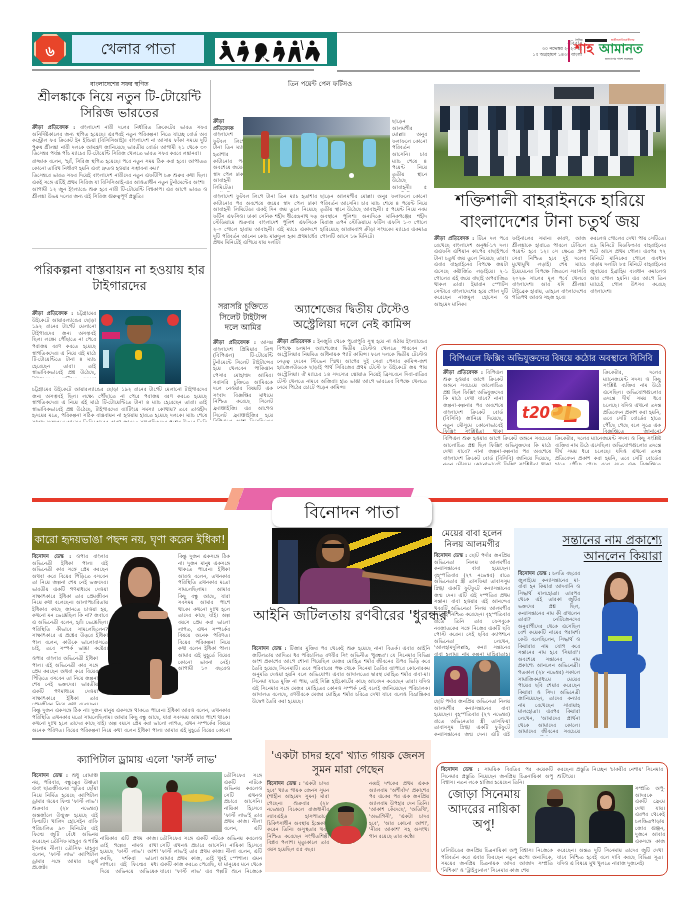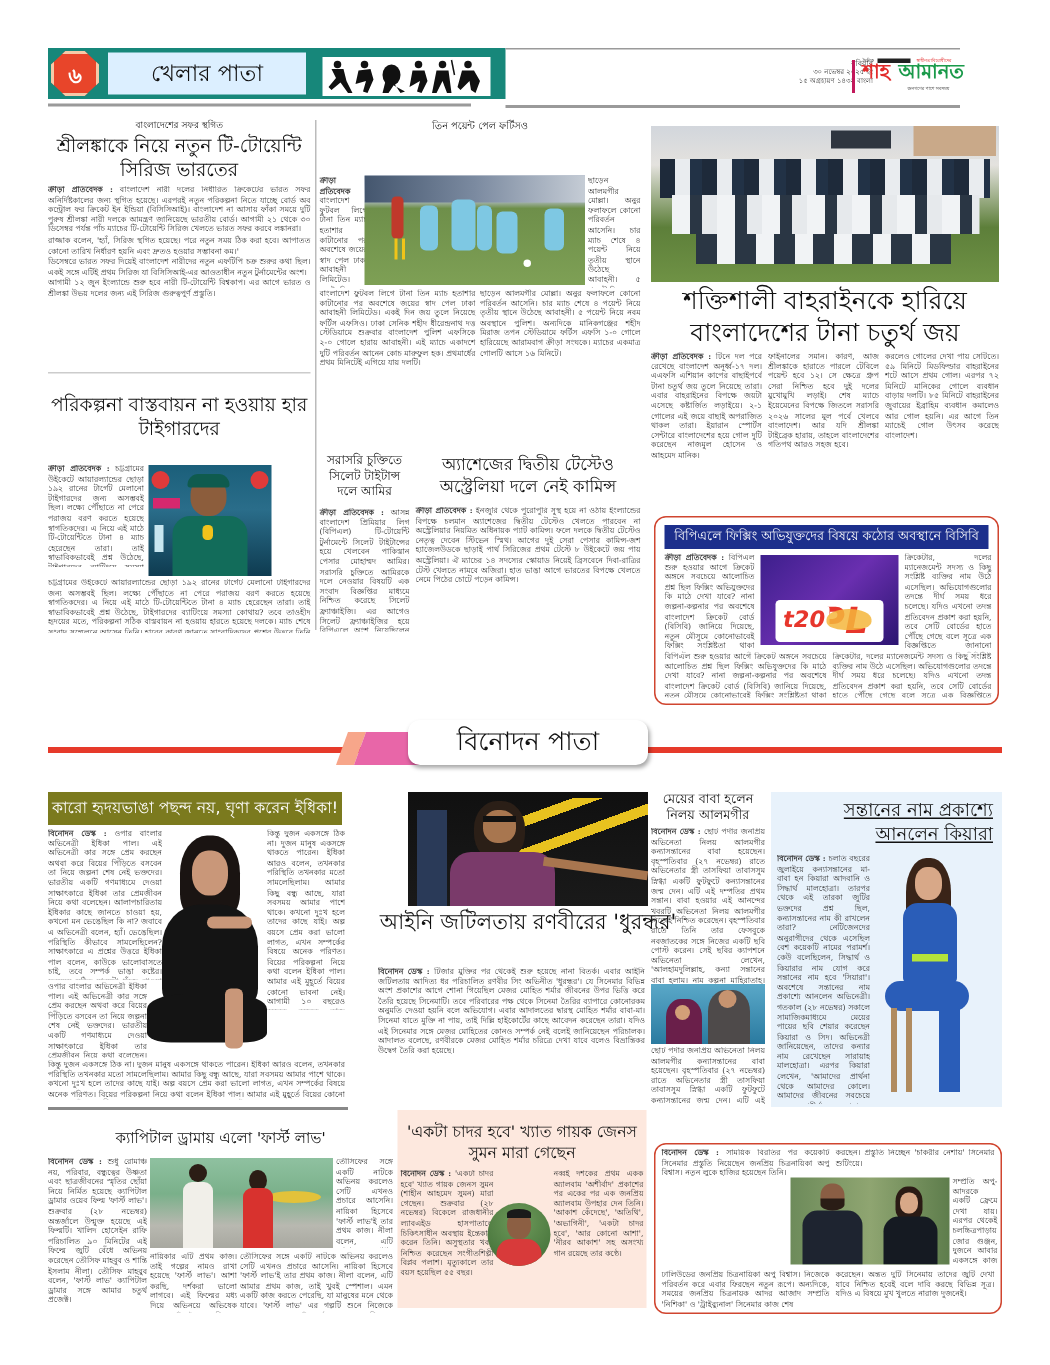--- a/index.html
+++ b/index.html
@@ -155,21 +155,21 @@
 <div class="txt abs" style="left:434px; top:235px; width:74px; height:92px;">
   <b>ক্রীড়া প্রতিবেদক :</b> <span>টিনে দল পরে রেখেছে বাংলাদেশ অনূর্ধ্ব-১৭ দল। এএফসি এশিয়ান কাপের বাছাইপর্বে টানা চতুর্থ জয় তুলে নিয়েছে তারা। এবার বাহরাইনের বিপক্ষে জয়টা এসেছে কষ্টার্জিত লড়াইয়ে। ২-১ গোলের এই জয়ে বাছাই অপরাজিত থাকল তারা। ইয়ারান স্পোর্টস সেন্টারে বাংলাদেশের হয়ে গোল দুটি করেছেন নাজমুল হোসেন ও আহমেদ মানিক।</span>
 </div>
 <div class="txt abs" style="left:512px; top:235px; width:74px; height:92px;">
   <span>ফাইনালের সমান। কারণ, আজ শ্রীলঙ্কাকে হারাতে পারলে টেবিলে পয়েন্ট হবে ১২। সে ক্ষেত্রে গ্রুপ সেরা নিশ্চিত হবে দুই দলের মুখোমুখি লড়াই। শেষ ম্যাচে ইয়েমেনের বিপক্ষে জিতলে সরাসরি ২০২৬ সালের মূল পর্বে খেলবে বাংলাদেশ। আর যদি শ্রীলঙ্কা টাইব্রেক হারায়, তাহলে বাংলাদেশের গতিপথ আরও সহজ হবে।</span>
 </div>
 <div class="txt abs" style="left:590px; top:235px; width:76px; height:92px;">
   <span>করলেও গোলের দেখা পায় সেটিতে। ৫৯ মিনিটে মিডফিল্ডার বাহরাইনের শটে আসে প্রথম গোল। এরপর ৭২ মিনিটে মানিকের গোলে ব্যবধান বাড়ায় দলটি। ৮৫ মিনিটে বাহরাইনের জুবায়ের ইব্রাহিম ব্যবধান কমালেও আর গোল হয়নি। এর আগে তিন ম্যাচেই গোল উৎসব করেছে বাংলাদেশ।</span>
 </div>
 
-<div class="abs" style="left:436px; top:344px; width:230px; height:126px; border:1.5px solid #d0452f; border-radius:8px; background:#fff;">
+<div class="abs" style="left:436px; top:344px; width:230px; height:90px; border:1.5px solid #d0452f; border-radius:8px; background:#fff;">
   <div class="abs" style="left:6px; top:5px; width:216px; height:16px; background:#1c2f8c; color:#fff; font-size:8.5px; line-height:16px; text-align:center; overflow:hidden;">বিপিএলে ফিক্সিং অভিযুক্তদের বিষয়ে কঠোর অবস্থানে বিসিবি</div>
   <div class="txt abs" style="left:6px; top:24px; width:60px; height:66px;">
     <b>ক্রীড়া প্রতিবেদক :</b> <span>বিপিএল শুরু হওয়ার আগে ক্রিকেট অঙ্গনে সবচেয়ে আলোচিত প্রশ্ন ছিল ফিক্সিং অভিযুক্তদের কি মাঠে দেখা যাবে? নানা জল্পনা-কল্পনার পর অবশেষে বাংলাদেশ ক্রিকেট বোর্ড (বিসিবি) জানিয়ে দিয়েছে, নতুন মৌসুমে কোনোভাবেই ফিক্সিং সংশ্লিষ্টতা থাকা ক্রিকেটারদের খেলার অনুমতি দেওয়া হবে না। সর্বশেষ এক বোর্ড সভায় এ বিষয়ে চূড়ান্ত সিদ্ধান্ত নেওয়া হয়েছে বলে বিসিবি সূত্রে জানা গেছে।</span>
   </div>
   <div class="abs" style="left:70px; top:25px; width:92px; height:60px; background:linear-gradient(135deg,#3d1f8c,#6a2fb0 50%,#2b1570);">
     <div class="abs" style="left:10px; top:6px; width:72px; height:28px; font-size:24px; line-height:28px; color:#e7362c; font-weight:bold; font-style:italic; font-family:'DejaVu Sans',sans-serif; background:#fff; text-align:center; border-radius:3px;margin-top:24px;">BPL</div>
     <div class="abs" style="left:12px; top:34px; font-size:15px; line-height:18px; color:#e7362c; font-weight:bold; font-style:italic; background:#fff; padding:0 3px; border-radius:2px;">t20</div>
     <div class="abs" style="left:44px; top:36px; width:30px; height:14px; background:#f4b63c; border-radius:50% 50% 40% 40%; opacity:0.85;"></div>
     <div class="abs" style="left:4px; top:52px; width:84px; font-size:3px; color:#fff; text-align:center;">BANGLADESH PREMIER LEAGUE 2025</div>
   </div>
@@ -180,21 +180,21 @@
     <span>বিপিএল শুরু হওয়ার আগে ক্রিকেট অঙ্গনে সবচেয়ে আলোচিত প্রশ্ন ছিল ফিক্সিং অভিযুক্তদের কি মাঠে দেখা যাবে? নানা জল্পনা-কল্পনার পর অবশেষে বাংলাদেশ ক্রিকেট বোর্ড (বিসিবি) জানিয়ে দিয়েছে, নতুন মৌসুমে কোনোভাবেই ফিক্সিং সংশ্লিষ্টতা থাকা ক্রিকেটারদের খেলার অনুমতি দেওয়া হবে না। সর্বশেষ এক বোর্ড সভায় এ বিষয়ে চূড়ান্ত সিদ্ধান্ত নেওয়া হয়েছে বলে বিসিবি সূত্রে জানা গেছে।</span>
   </div>
   <div class="txt abs" style="left:118px; top:90px; width:106px; height:30px;">
     <span>ক্রিকেটার, দলের ম্যানেজমেন্ট সদস্য ও কিছু সংশ্লিষ্ট ব্যক্তির নাম উঠে এসেছিল। অভিযোগগুলোর তদন্তে দীর্ঘ সময় ধরে চলেছে। যদিও এখনো তদন্ত প্রতিবেদন প্রকাশ করা হয়নি, তবে সেটি বোর্ডের হাতে পৌঁছে গেছে বলে সূত্রে এক বিজ্ঞপ্তিতে জানানো হয়েছিল। এর আগে বিসিবির বিভিন্ন কর্মকর্তা জানিয়েছেন, যাদের বিরুদ্ধে অভিযোগ প্রমাণিত হবে, তাদের বিপিএলে অংশগ্রহণের সুযোগ দেওয়া হবে না।</span>
   </div>
 </div>
 
 <div class="abs" style="left:32px; top:498px; width:636px; height:4px; background:#e63a2a;"></div>
 <div class="abs" style="left:228px; top:488px; width:12px; height:22px; background:#f7a68a; transform:skewX(-20deg);"></div>
 <div class="abs" style="left:240px; top:488px; width:170px; height:22px; background:#e866a8; transform:skewX(-20deg);"></div>
-<div class="abs" style="left:272px; top:480px; width:160px; height:30px; background:#fff; border-radius:8px; box-shadow:1px 2px 3px rgba(0,0,0,0.35); font-size:17px; line-height:30px; text-align:center; color:#111;">বিনোদন পাতা</div>
+<div class="abs" style="left:272px; top:497px; width:160px; height:30px; background:#fff; border-radius:8px; box-shadow:1px 2px 3px rgba(0,0,0,0.35); font-size:17px; line-height:30px; text-align:center; color:#111;">বিনোদন পাতা</div>
 
 <div class="abs" style="left:32px; top:528px; width:196px; height:22px; background:#7b7a1e; color:#fff; font-size:10.5px; line-height:22px; text-align:center; overflow:hidden;">কারো হৃদয়ভাঙা পছন্দ নয়, ঘৃণা করেন ইধিকা!</div>
 <div class="txt abs" style="left:32px; top:553px; width:76px; height:100px;">
   <b>বিনোদন ডেস্ক :</b> <span>ওপার বাংলার অভিনেত্রী ইধিকা পাল। এই অভিনেত্রী কার সঙ্গে প্রেম করছেন অথবা করে বিয়ের পিঁড়িতে বসবেন তা নিয়ে জল্পনা শেষ নেই ভক্তদের। ভারতীয় একটি গণমাধ্যমে দেওয়া সাক্ষাৎকারে ইধিকা তার প্রেমজীবন নিয়ে কথা বলেছেন। আলাপচারিতায় ইধিকার কাছে জানতে চাওয়া হয়, কখনো মন ভেঙেছিল কি না? জবাবে এ অভিনেত্রী বলেন, হ্যাঁ। ভেঙেছিল। পরিস্থিতি কীভাবে সামলেছিলেন? সাক্ষাৎকারে এ প্রশ্নের উত্তরে ইধিকা পাল বলেন, কাউকে ভালোবাসতে চাই, তবে সম্পর্ক ভাঙা কষ্টের। সবসময় সঠিক মানুষটা খুঁজে পাওয়া সহজ নয়। আমার সময়টা এখনো সঠিক নয় যে, উচিত নিজের মানুষটা খোঁজা।</span>
 </div>
 <div class="abs" style="left:98px; top:555px; width:86px; height:150px;">
   <div class="abs" style="left:22px; top:2px; width:40px; height:56px; border-radius:45% 45% 30% 30%; background:#1a1412;"></div>
   <div class="abs" style="left:30px; top:12px; width:24px; height:30px; border-radius:45%; background:#c99779;"></div>
   <div class="abs" style="left:10px; top:48px; width:64px; height:70px; border-radius:40% 40% 20% 20%; background:#141414;"></div>
   <div class="abs" style="left:40px; top:56px; width:30px; height:8px; border-radius:4px; background:#c99779;"></div>
@@ -299,20 +299,21 @@
   </div>
 </div>
 
 <div class="abs" style="left:436px; top:762px; width:232px; height:114px; border:1.5px solid #d0452f; border-radius:8px; background:#fff;">
   <div class="txt abs" style="left:4px; top:3px; width:112px; height:18px;">
     <b>বিনোদন ডেস্ক :</b> <span>সাময়িক বিরতির পর কয়েকটি সিনেমার প্রস্তুতি নিয়েছেন জনপ্রিয় চিত্রনায়িকা অপু বিশ্বাস। নতুন লুকে হাজির হয়েছেন তিনি।</span>
   </div>
   <div class="txt abs" style="left:120px; top:3px; width:106px; height:12px;">
     <span>করছেন। প্রস্তুতি নিচ্ছেন 'চাকরীর নেশায়' সিনেমার শুটিংয়ে।</span>
   </div>
+  <div class="abs" style="left:4px; top:24px; width:86px; font-size:11.5px; line-height:15px; text-align:center; color:#111;">জোড়া সিনেমায় আদরের নায়িকা অপু!</div>
   <div class="abs photo" style="left:90px; top:22px; width:106px; height:58px; background:linear-gradient(90deg,#6d8b5a 0%,#8fa571 50%,#5e7d4c 100%);">
     <div class="abs" style="left:20px; top:4px; width:16px; height:18px; border-radius:45%; background:#8a5e44;"></div>
     <div class="abs" style="left:20px; top:14px; width:16px; height:8px; border-radius:0 0 50% 50%; background:#2a1d16;"></div>
     <div class="abs" style="left:8px; top:22px; width:40px; height:36px; border-radius:10px 10px 0 0; background:#1e2430;"></div>
     <div class="abs" style="left:70px; top:6px; width:18px; height:22px; border-radius:45% 45% 30% 30%; background:#2a1a14;"></div>
     <div class="abs" style="left:73px; top:10px; width:12px; height:14px; border-radius:45%; background:#d8a888;"></div>
     <div class="abs" style="left:62px; top:26px; width:36px; height:32px; border-radius:10px 10px 0 0; background:#151a22;"></div>
   </div>
   <div class="txt abs" style="left:198px; top:22px; width:30px; height:58px;">
     <span>সম্প্রতি অপু-আদরকে একটি ফ্রেমে দেখা যায়। এরপর থেকেই চলচ্চিত্রপাড়ায় জোর গুঞ্জন, দুজনে আবার একসঙ্গে কাজ করবেন।</span>

